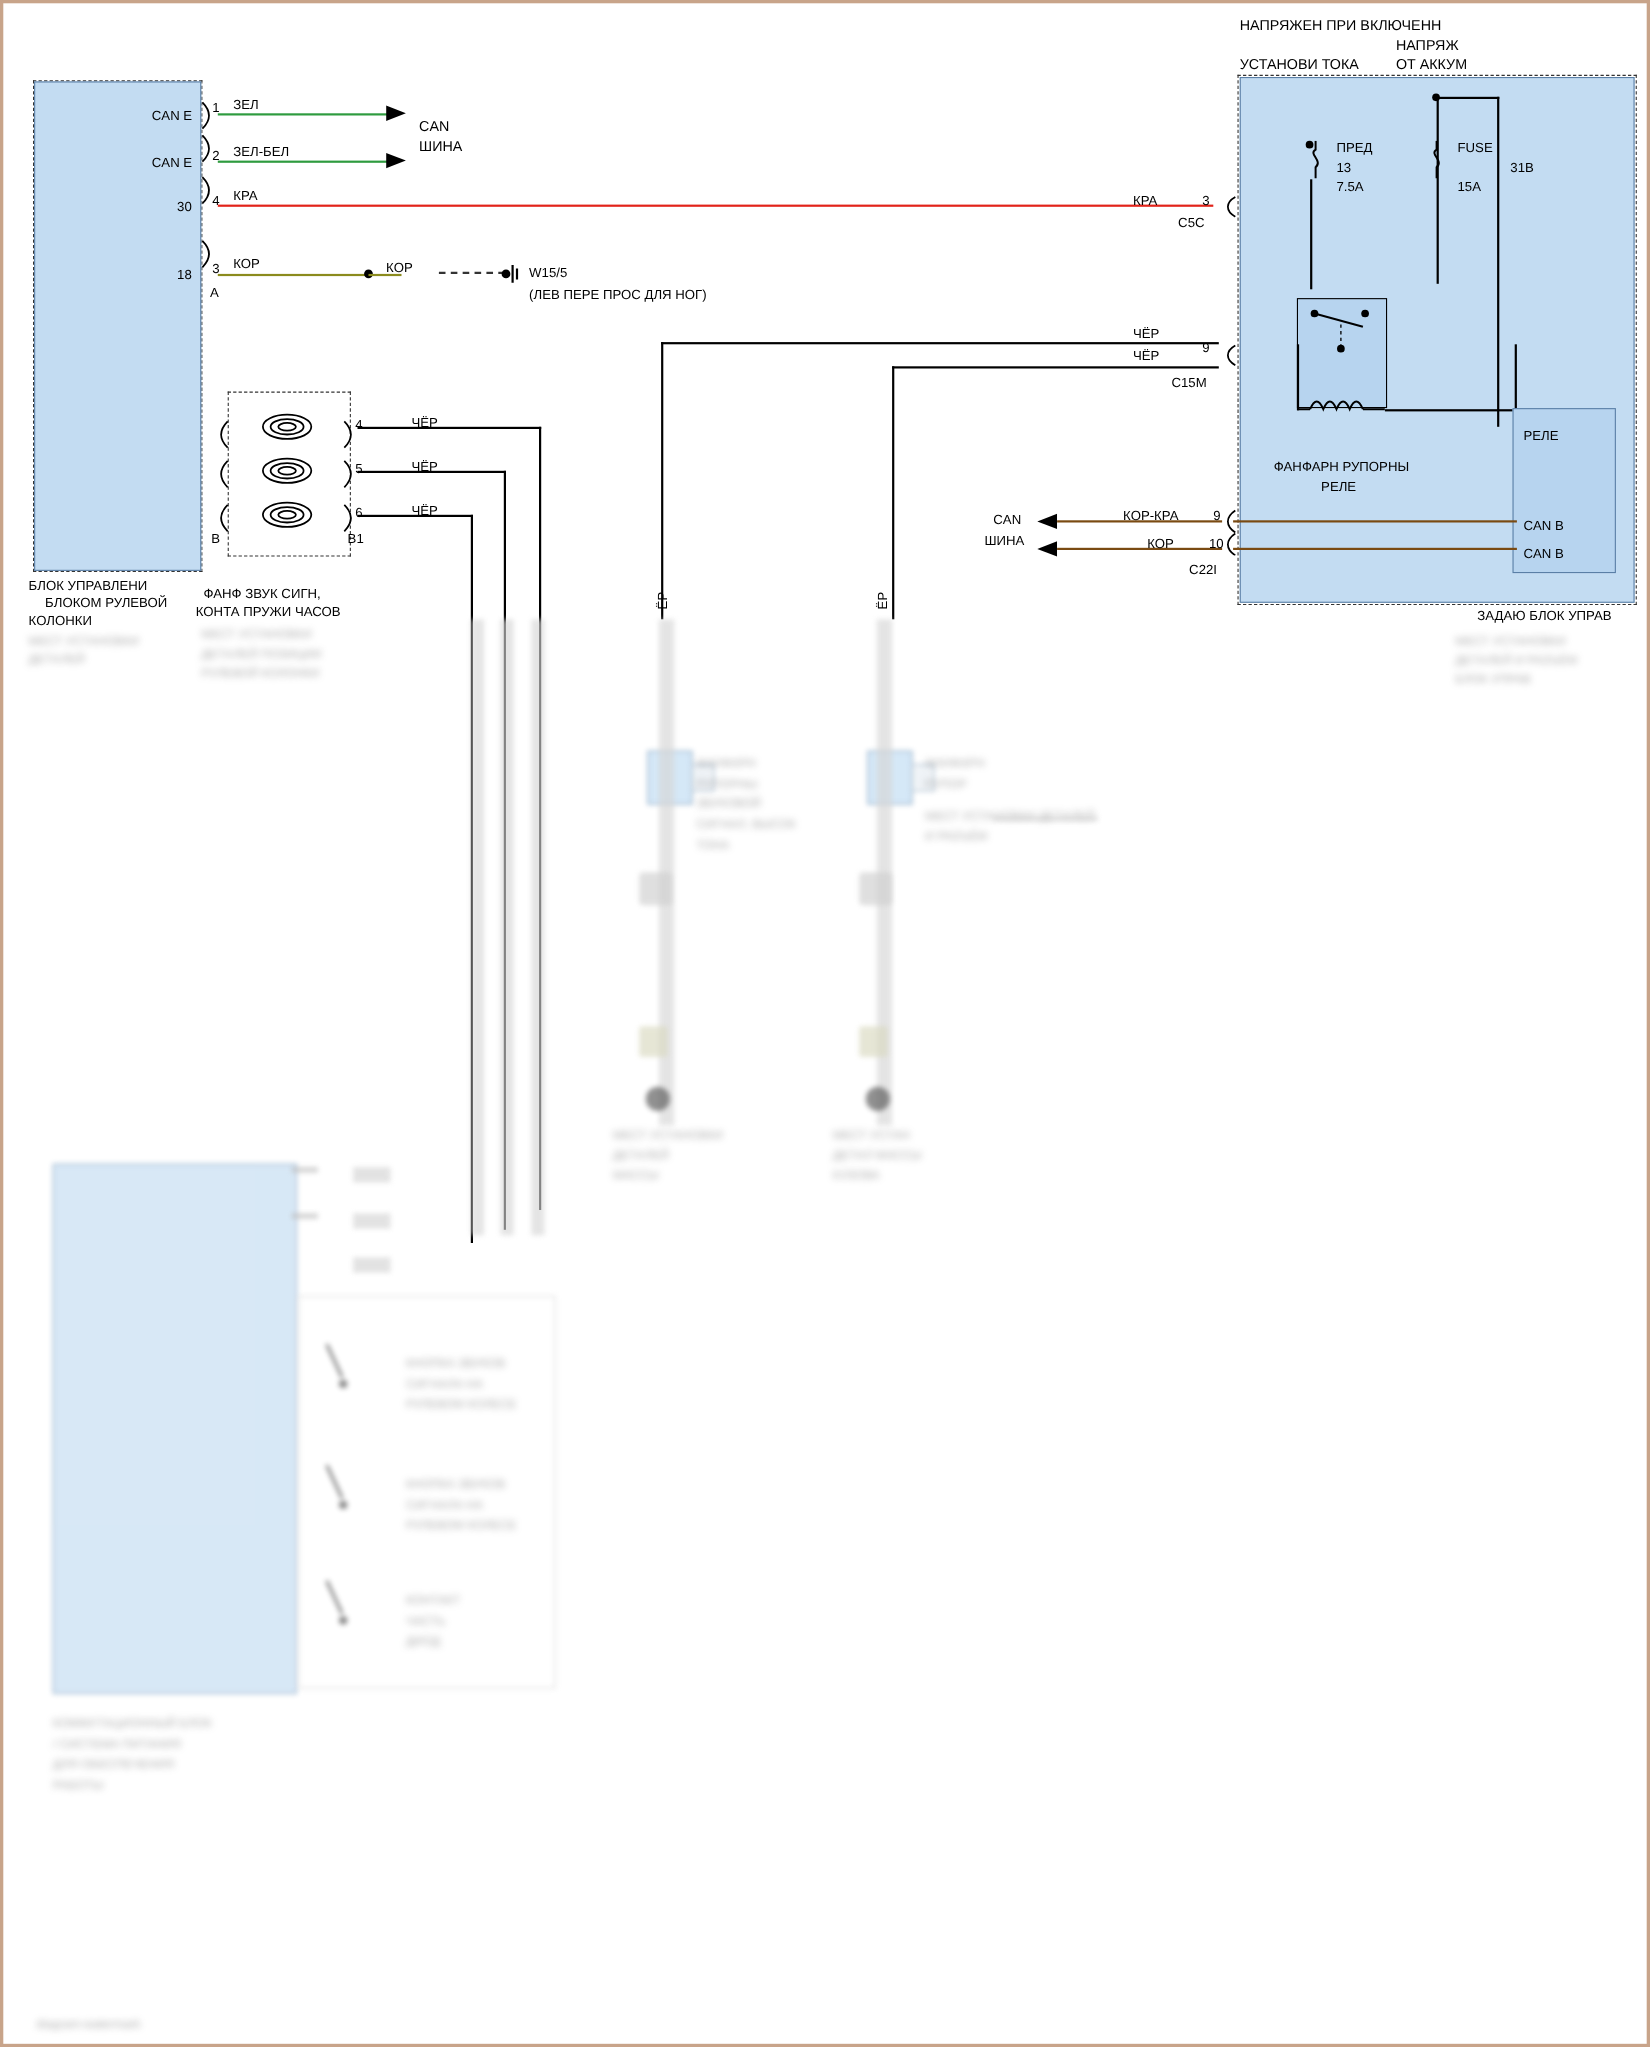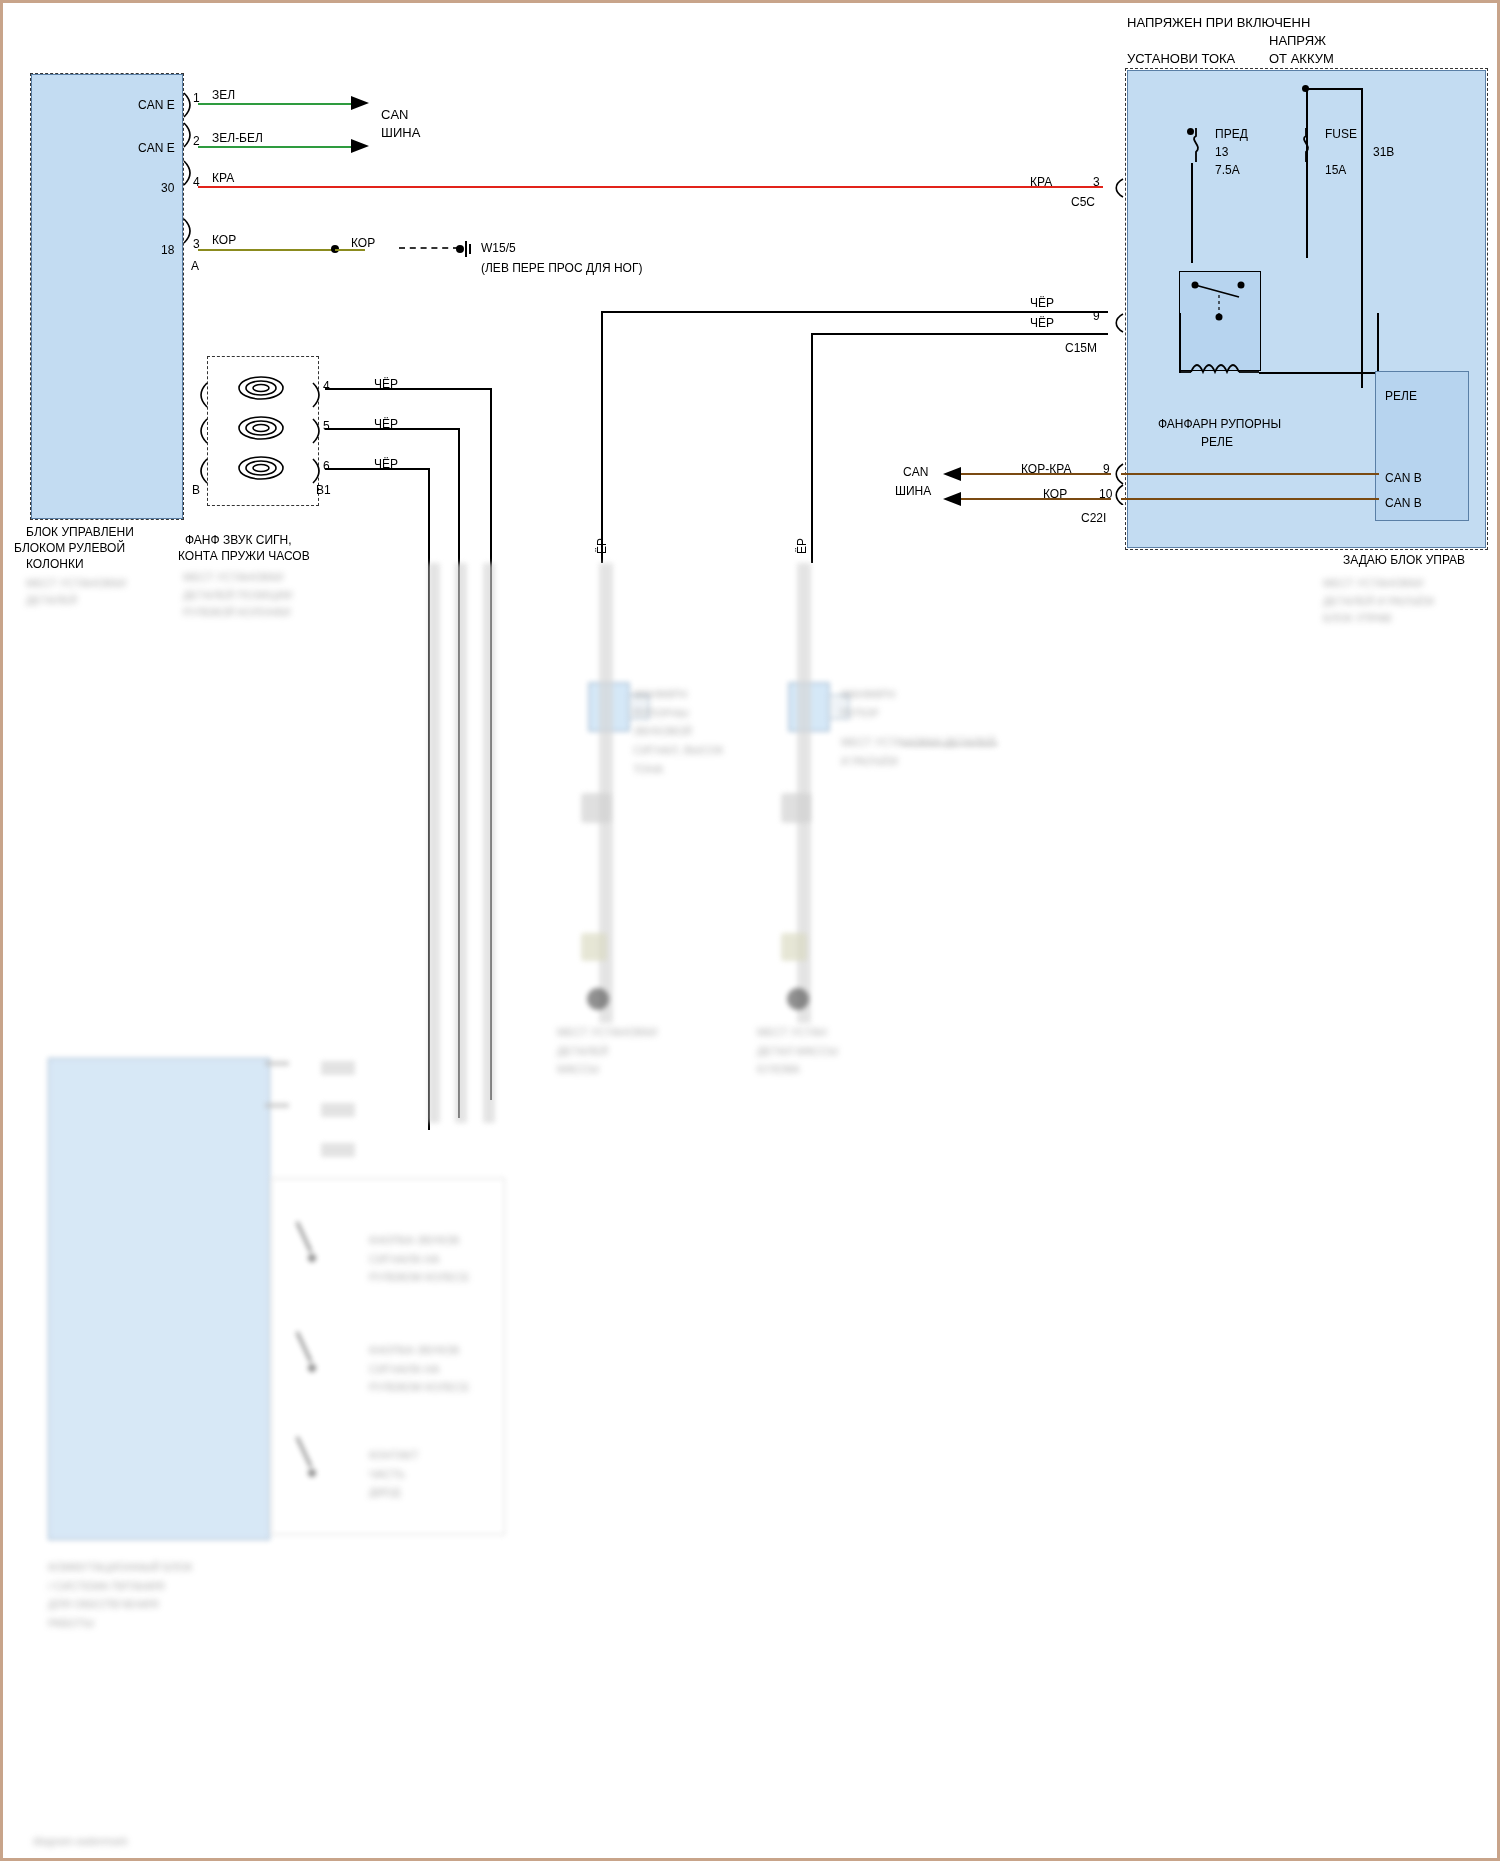--- a/index.html
+++ b/index.html
@@ -72,21 +72,21 @@
   <div class="abs lbl" style="left:1124px; top:12px;">НАПРЯЖЕН ПРИ ВКЛЮЧЕНН</div>
   <div class="abs lbl" style="left:1124px; top:30px;margin-top:46px;">РЕЛЕ ОТКЛЮЧЕН</div>
   <div class="abs lbl" style="left:1124px; top:48px;">УСТАНОВИ ТОКА</div>
   <div class="abs lbl" style="left:1266px; top:30px;">НАПРЯЖ</div>
   <div class="abs lbl" style="left:1266px; top:48px;">ОТ АККУМ</div>
 
   <div class="abs dash-box" style="left:27px; top:70px; width:152px; height:445px;"></div>
   <div class="abs blue-box" style="left:28px; top:71px; width:150px; height:443px;"></div>
 
   <div class="abs lbl sm" style="left:23px; top:522px; width:170px;">БЛОК УПРАВЛЕНИ</div>
-  <div class="abs lbl sm" style="left:11px; top:538px; width:170px;">БЛОКОМ РУЛЕВОЙ</div>
+  <div class="abs lbl sm" style="left:38px; top:538px; width:170px;">БЛОКОМ РУЛЕВОЙ</div>
   <div class="abs lbl sm" style="left:23px; top:554px; width:170px;">КОЛОНКИ</div>
   <div class="abs lbl xs blur2 grey-txt" style="left:23px; top:572px; width:110px; line-height:1.5;">МЕСТ УСТАНОВКИ<br>ДЕТАЛЕЙ</div>
 
   <div class="abs" style="left:179px; top:88px;">
     <svg width="16" height="170" viewBox="0 0 16 170">
       <path d="M2 2 C10 10, 10 18, 2 26" stroke="#000" fill="none" stroke-width="1.6"></path>
       <path d="M2 32 C10 40, 10 48, 2 56" stroke="#000" fill="none" stroke-width="1.6"></path>
       <path d="M2 70 C10 78, 10 86, 2 94" stroke="#000" fill="none" stroke-width="1.6"></path>
       <path d="M2 128 C10 136, 10 144, 2 152" stroke="#000" fill="none" stroke-width="1.6"></path>
     </svg>

